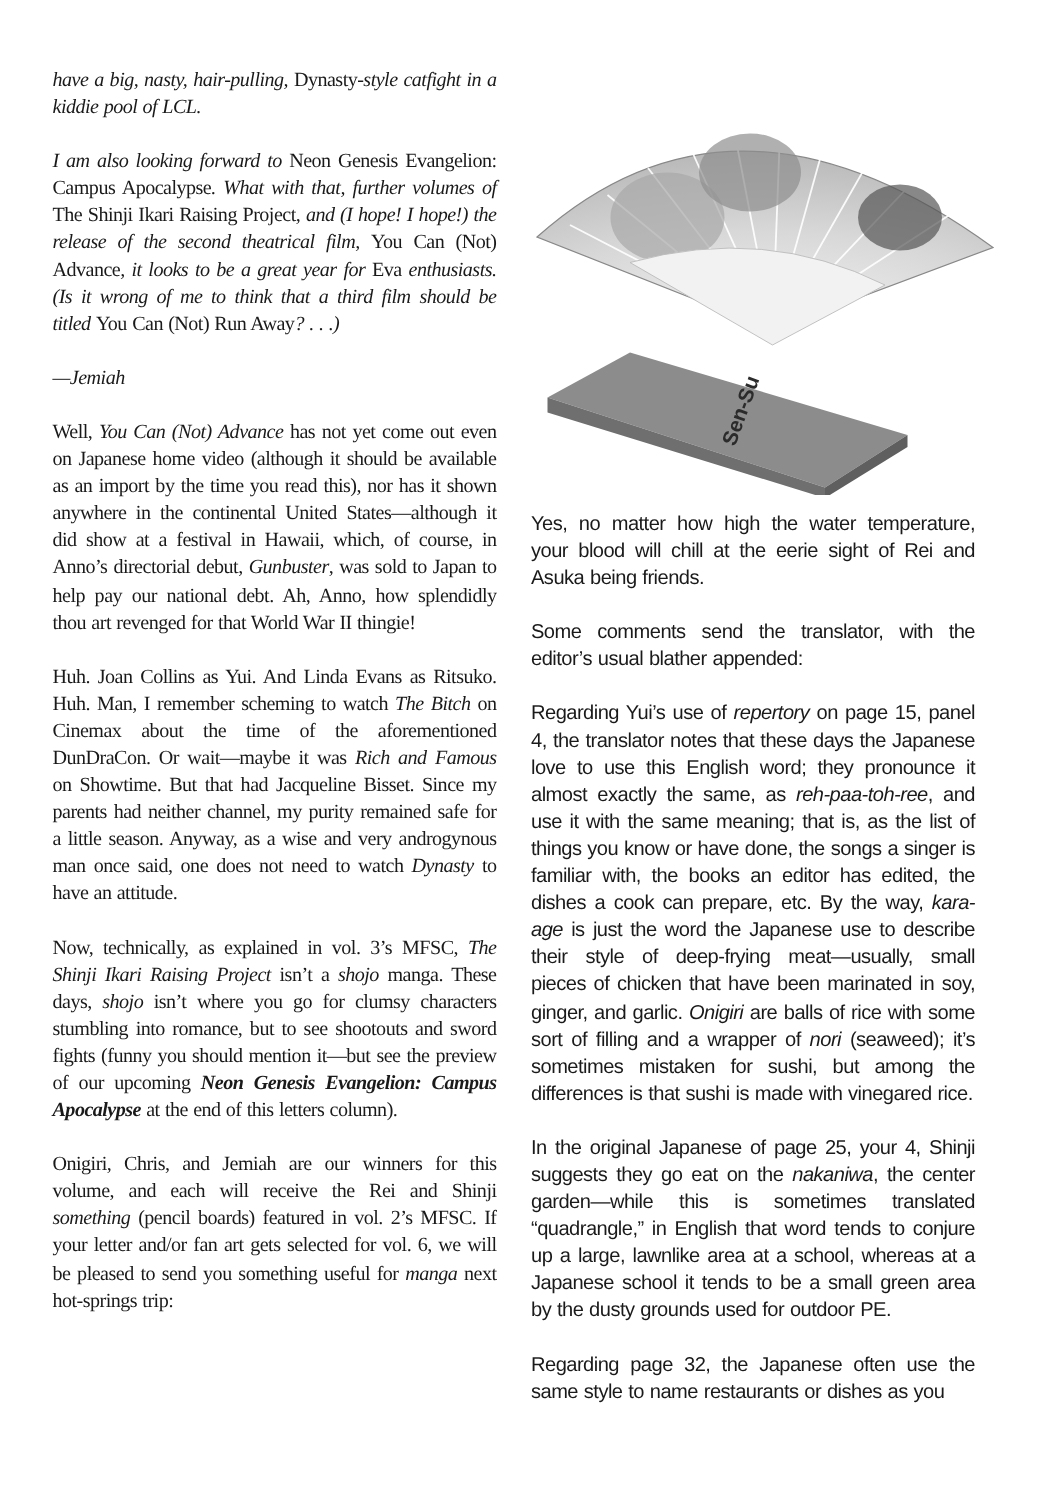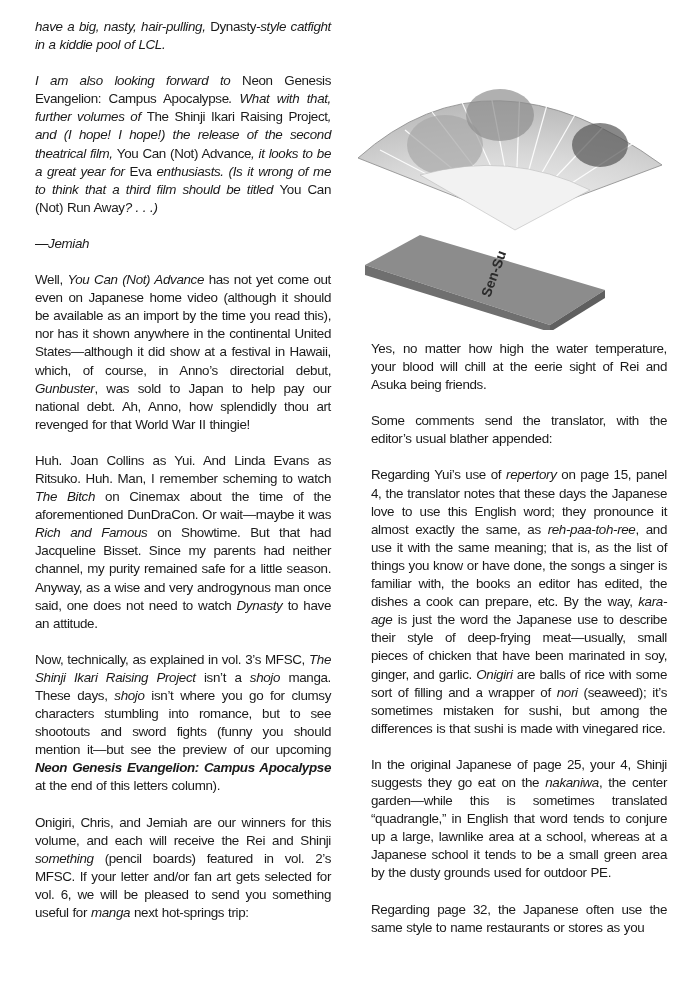--- a/index.html
+++ b/index.html
@@ -1,21 +1,21 @@
 <!DOCTYPE html>
 <html><head>
 <meta charset="utf-8">
 <style>
   html, body { margin: 0; padding: 0; background: #ffffff; }
   body { width: 700px; height: 991px; position: relative; overflow: hidden;
          font-family: "Liberation Sans", sans-serif; color: #1a1a1a; }
   .col { position: absolute; top: 0; width: 296px; font-size: 13.4px; line-height: 18.1px;
          text-align: justify; letter-spacing: -0.35px; word-spacing: 0.5px; }
-  #col-left { left: 35px; top: 18px; }
-  #col-right { left: 371px; top: 340px; }
+  #col-left { left: 35px; top: 44px; font-family: Liberation Serif, serif; }
+  #col-right { left: 354px; top: 340px; }
   .para { margin: 0 0 18px 0; }
   .sig { margin: 0 0 18px 0; }
   i { font-style: italic; }
   b { font-weight: bold; }
   #figure { position: absolute; left: 350px; top: 40px; width: 320px; height: 290px; }
 </style>
 </head>
 <body>
 
 <div id="col-left" class="col">
@@ -70,14 +70,14 @@
       <text x="140" y="258" font-family="Liberation Sans, sans-serif" font-size="14" font-weight="bold" fill="#2b2b2b" transform="rotate(-70 140 258)">Sen-Su</text>
     </g>
   </svg>
 </div>
 
 <div id="col-right" class="col">
     <p class="para"><span>Yes, no matter how high the water temperature, your blood will chill at the eerie sight of Rei and Asuka being friends.</span></p>
     <p class="para"><span>Some comments send the translator, with the editor’s usual blather appended:</span></p>
     <p class="para"><span>Regarding Yui’s use of </span><i>repertory</i><span> on page 15, panel 4, the translator notes that these days the Japanese love to use this English word; they pronounce it almost exactly the same, as </span><i>reh-paa-toh-ree</i><span>, and use it with the same meaning; that is, as the list of things you know or have done, the songs a singer is familiar with, the books an editor has edited, the dishes a cook can prepare, etc. By the way, </span><i>kara-age</i><span> is just the word the Japanese use to describe their style of deep-frying meat—usually, small pieces of chicken that have been marinated in soy, ginger, and garlic. </span><i>Onigiri</i><span> are balls of rice with some sort of filling and a wrapper of </span><i>nori</i><span> (seaweed); it’s sometimes mistaken for sushi, but among the differences is that sushi is made with vinegared rice.</span></p>
     <p class="para"><span>In the original Japanese of page 25, your 4, Shinji suggests they go eat on the </span><i>nakaniwa</i><span>, the center garden—while this is sometimes translated “quadrangle,” in English that word tends to conjure up a large, lawnlike area at a school, whereas at a Japanese school it tends to be a small green area by the dusty grounds used for outdoor PE.</span></p>
-    <p class="para"><span>Regarding page 32, the Japanese often use the same style to name restaurants or stores as you</span></p>
+    <p class="para"><span>Regarding page 32, the Japanese often use the same style to name restaurants or dishes as you</span></p>
   </div>
 
 </body></html>

